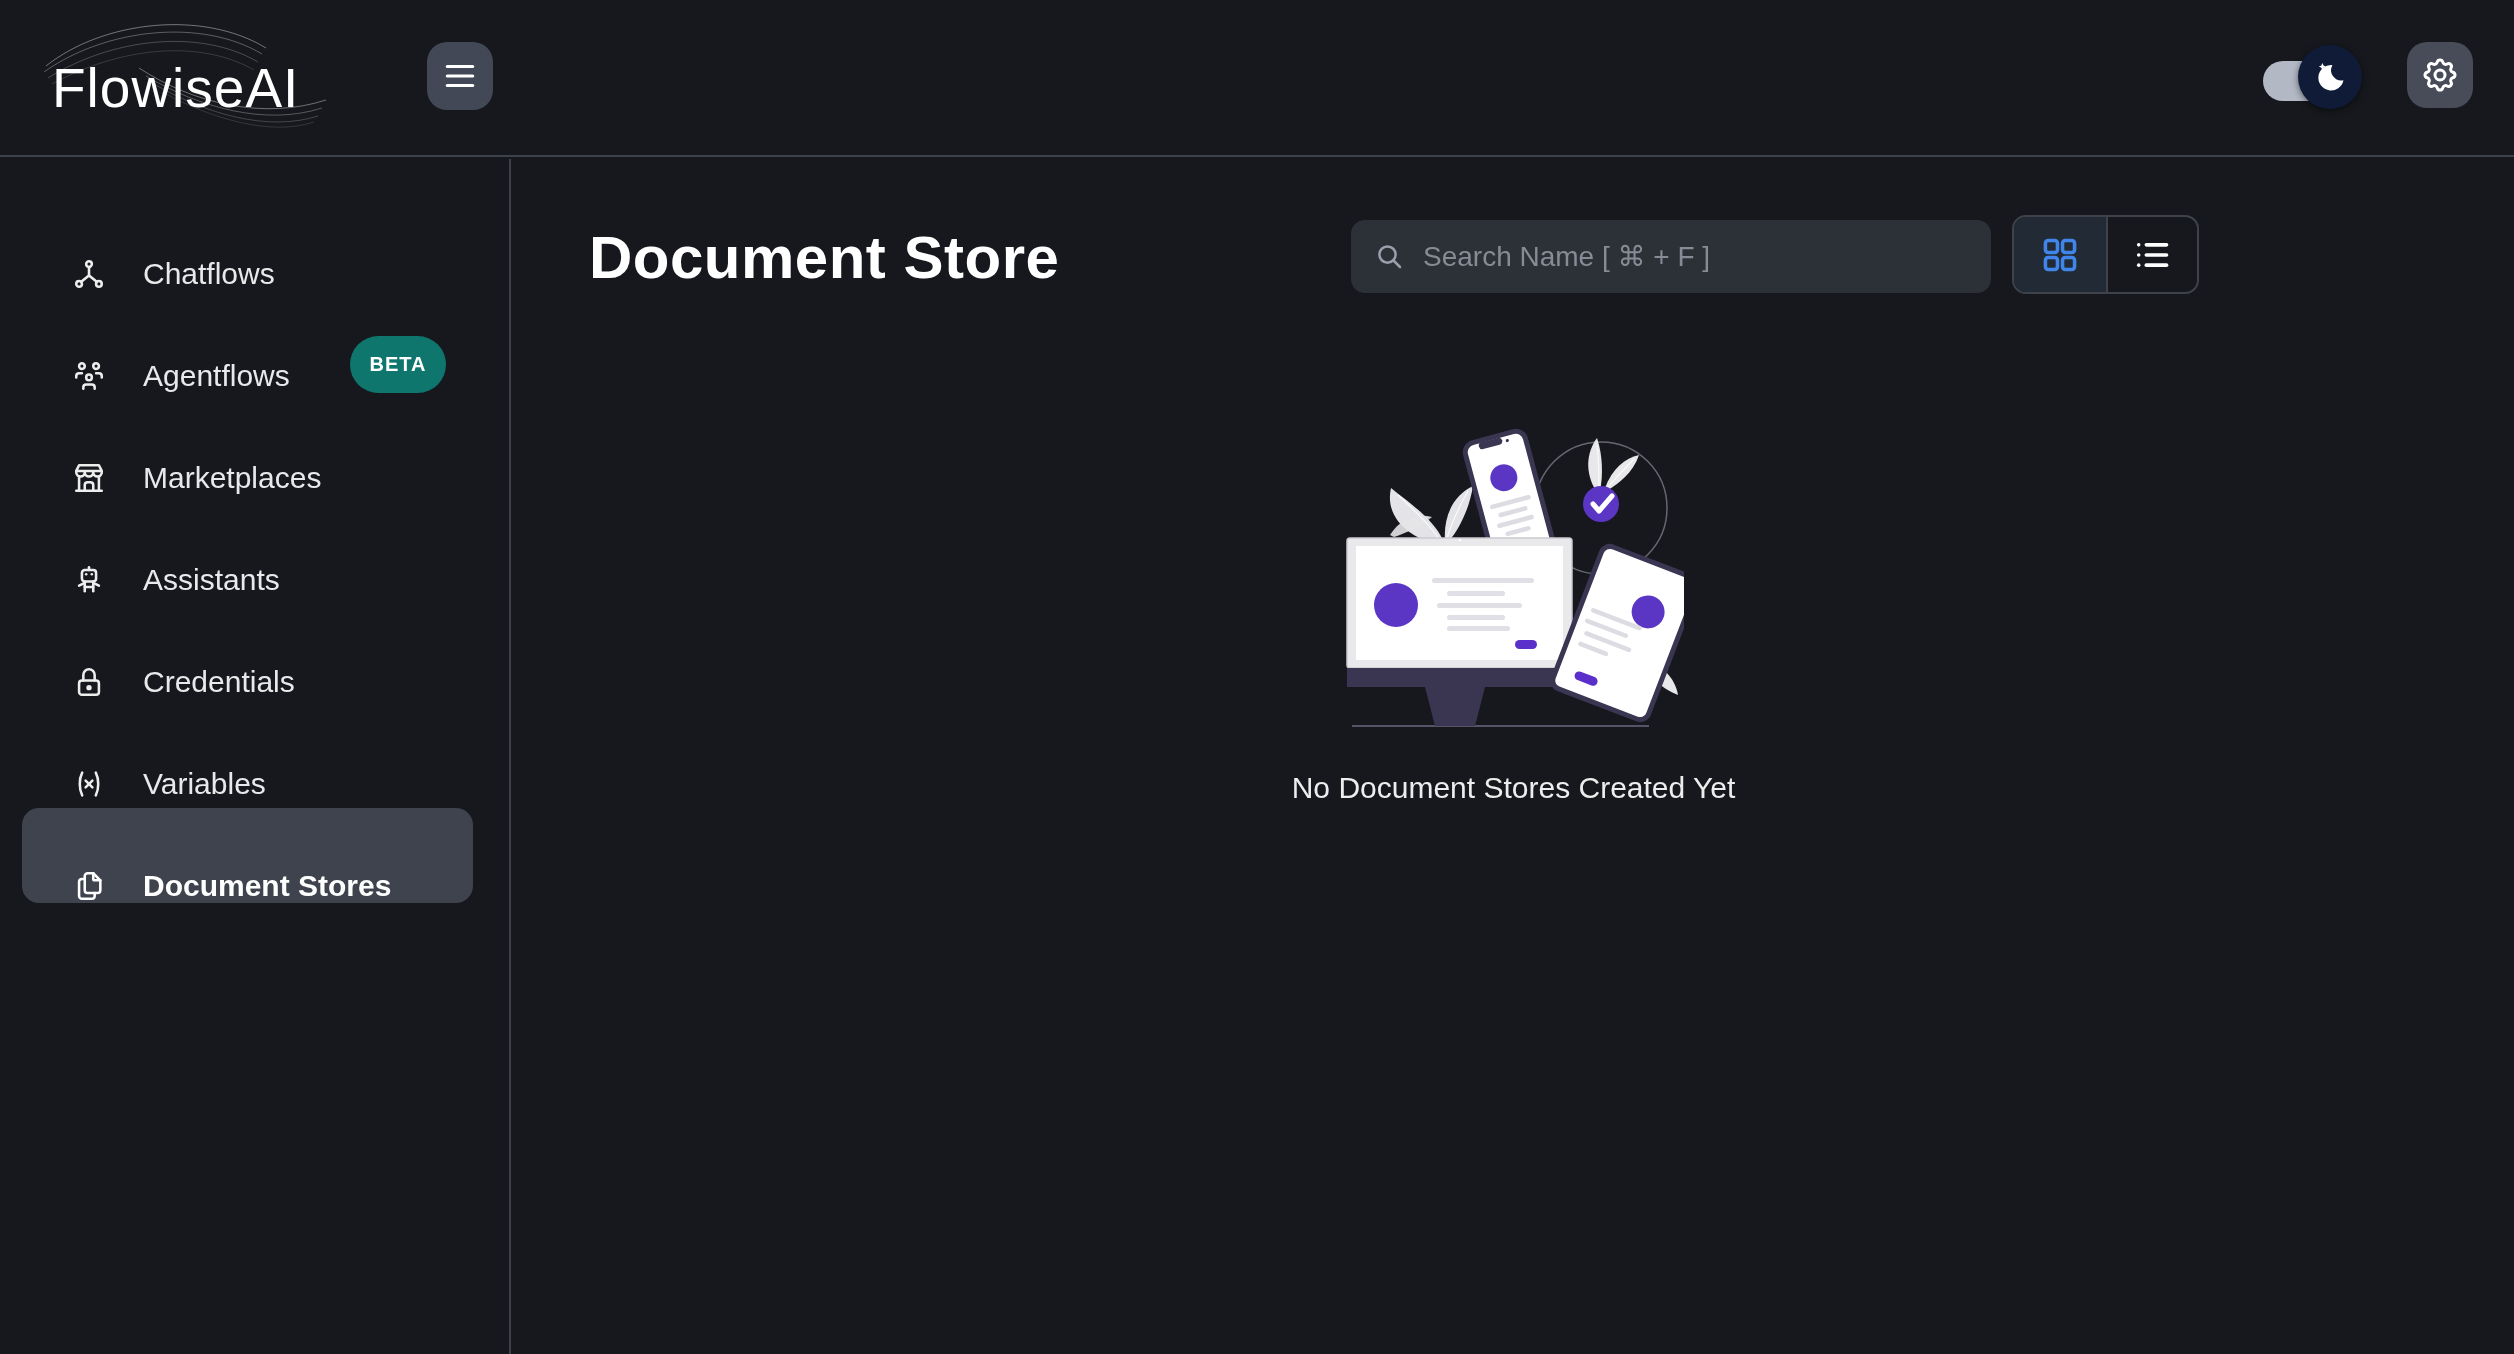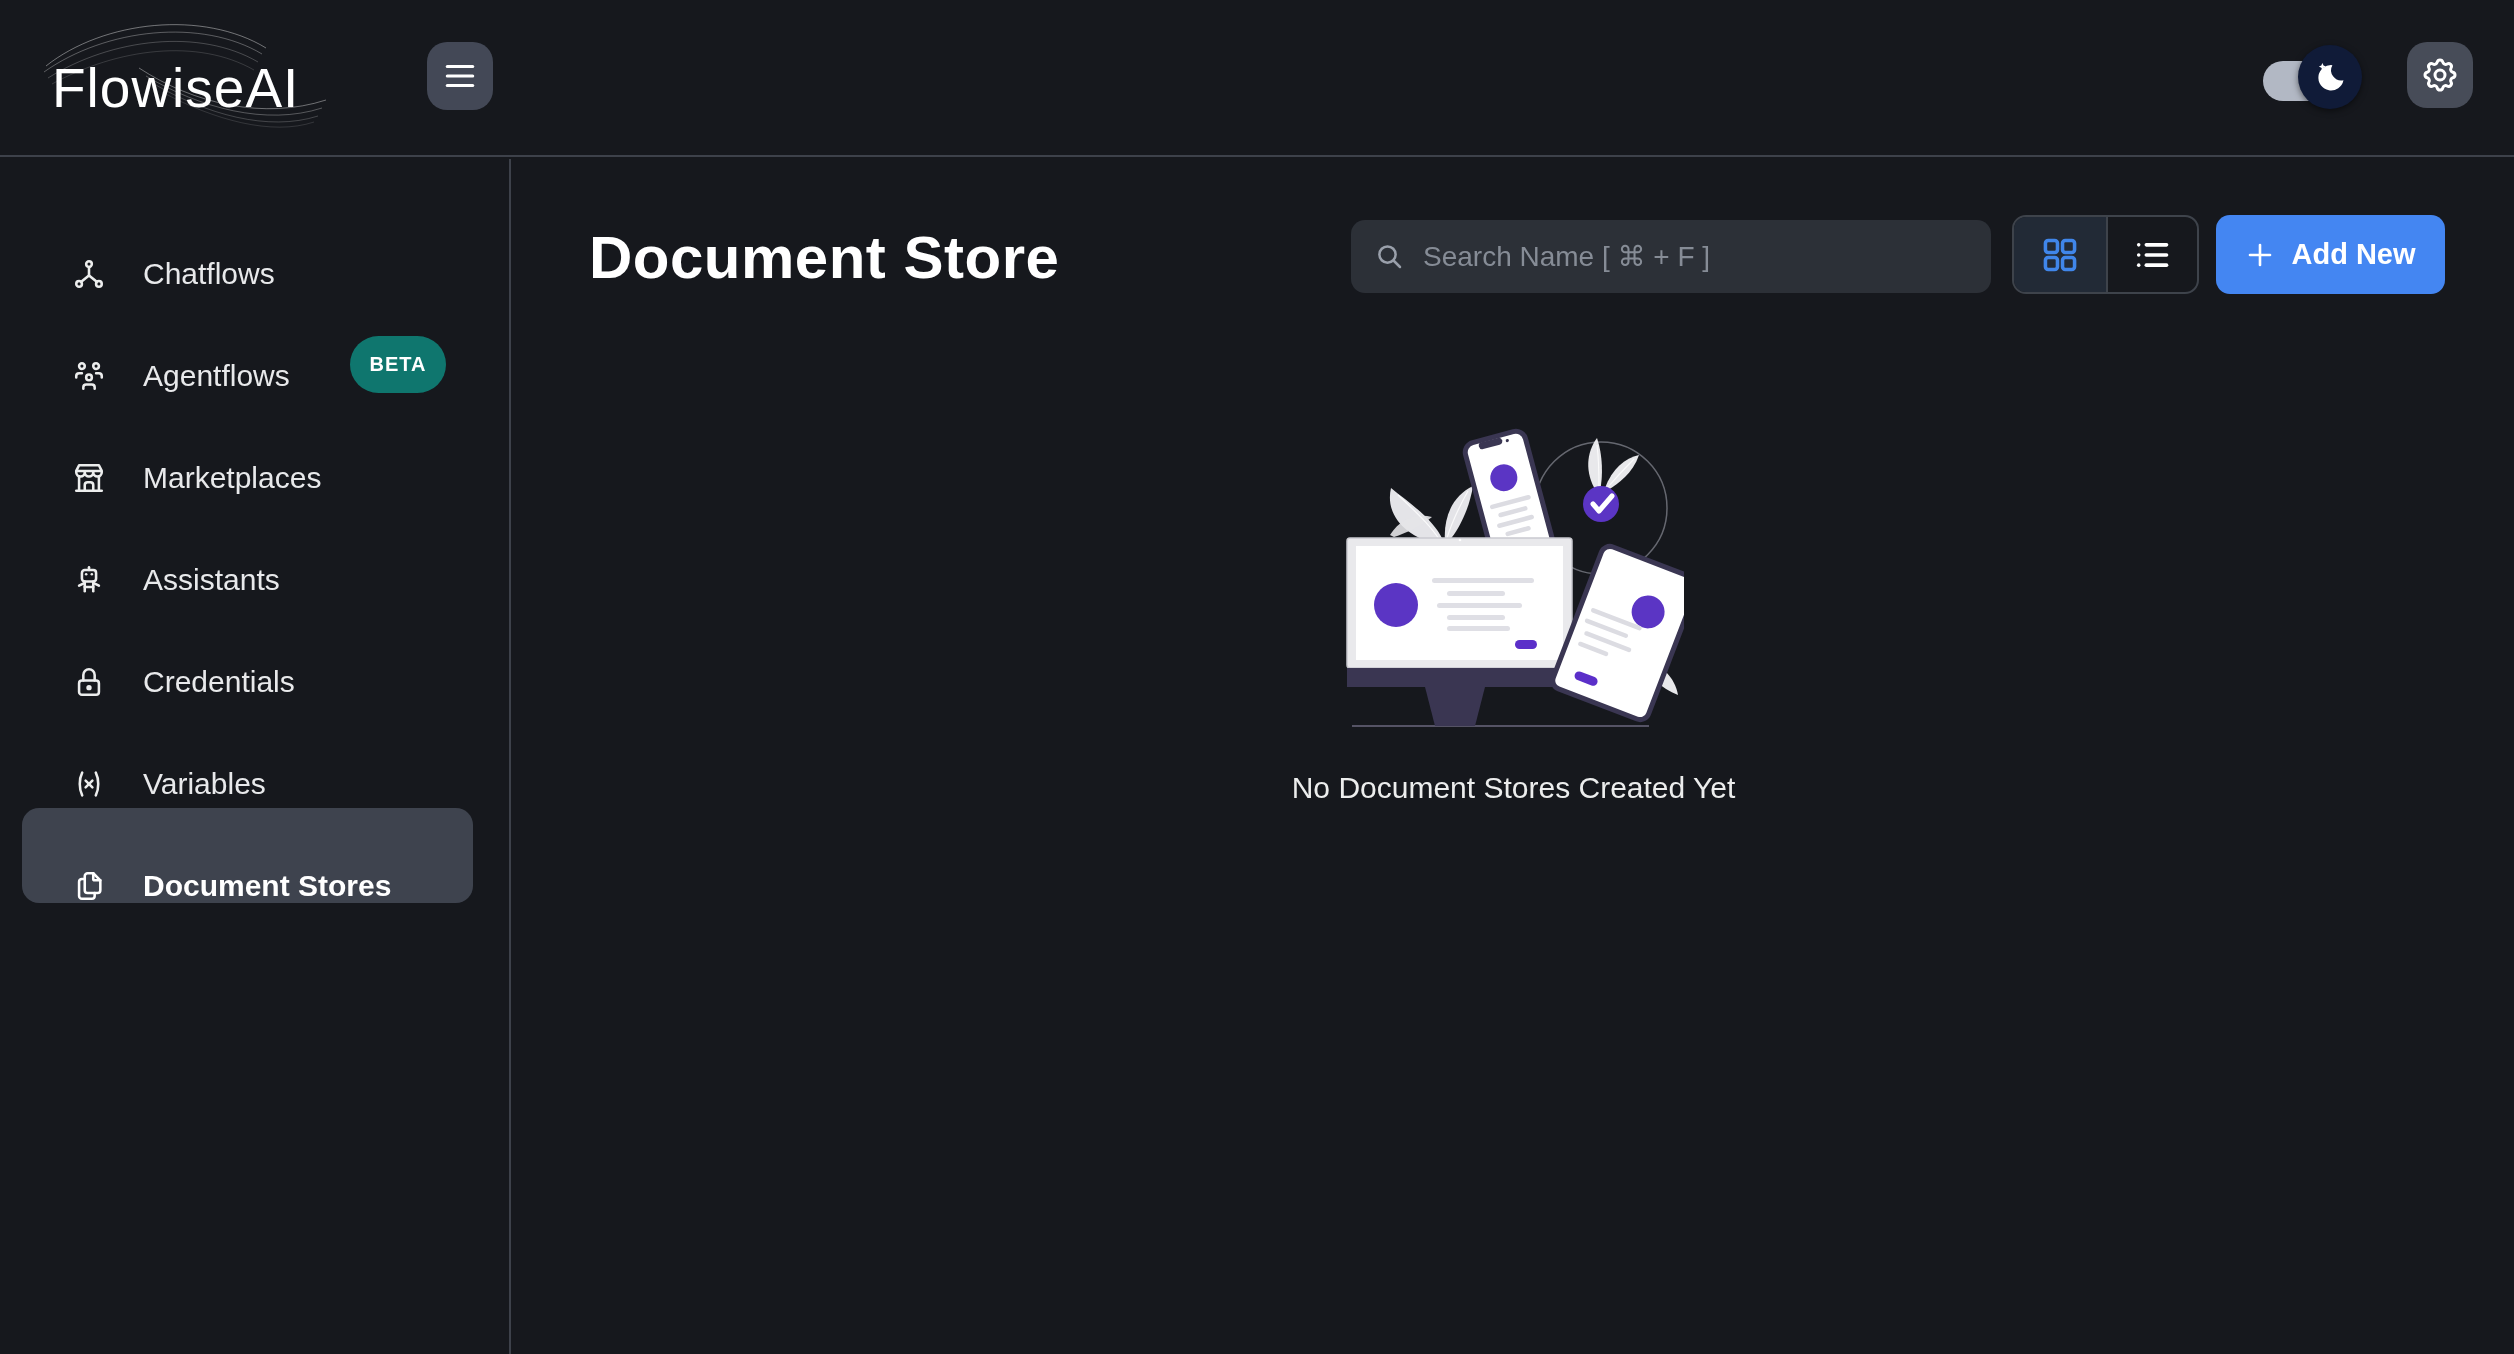--- a/index.html
+++ b/index.html
@@ -268,27 +268,20 @@
           <path d="M10.5 7h16"></path>
             <path d="M10.5 15h16"></path>
             <path d="M10.5 23h16"></path>
           <path d="M4.5 7h.01"></path>
             <path d="M4.5 15h.01"></path>
             <path d="M4.5 23h.01"></path>
         </svg>
       </div>
     </div>
 
-    <button class="add-new-btn">
-      <svg width="30" height="30" viewBox="0 0 30 30" fill="none" stroke="#ffffff" stroke-width="2.6" stroke-linecap="round">
-        <path d="M15 5v20"></path>
-          <path d="M5 15h20"></path>
-      </svg>
-      <span>Add New</span>
-    </button>
 
     <svg class="empty-illustration" viewBox="0 0 340 316">
 
       <circle cx="257" cy="83" r="66" fill="none" stroke="#a7a9b4" stroke-width="1.5" opacity="0.55"></circle>
 
       <path d="M8 301 H 305" stroke="#6b677e" stroke-width="2" opacity="0.75"></path>
 
       <g fill="#e4e4e8">
         <path d="M96 120 C60 112 41 89 47 63 C68 80 89 94 99 115 Z"></path>
         <path d="M101 117 C99 90 110 70 129 61 C125 85 115 104 105 116 Z"></path>

